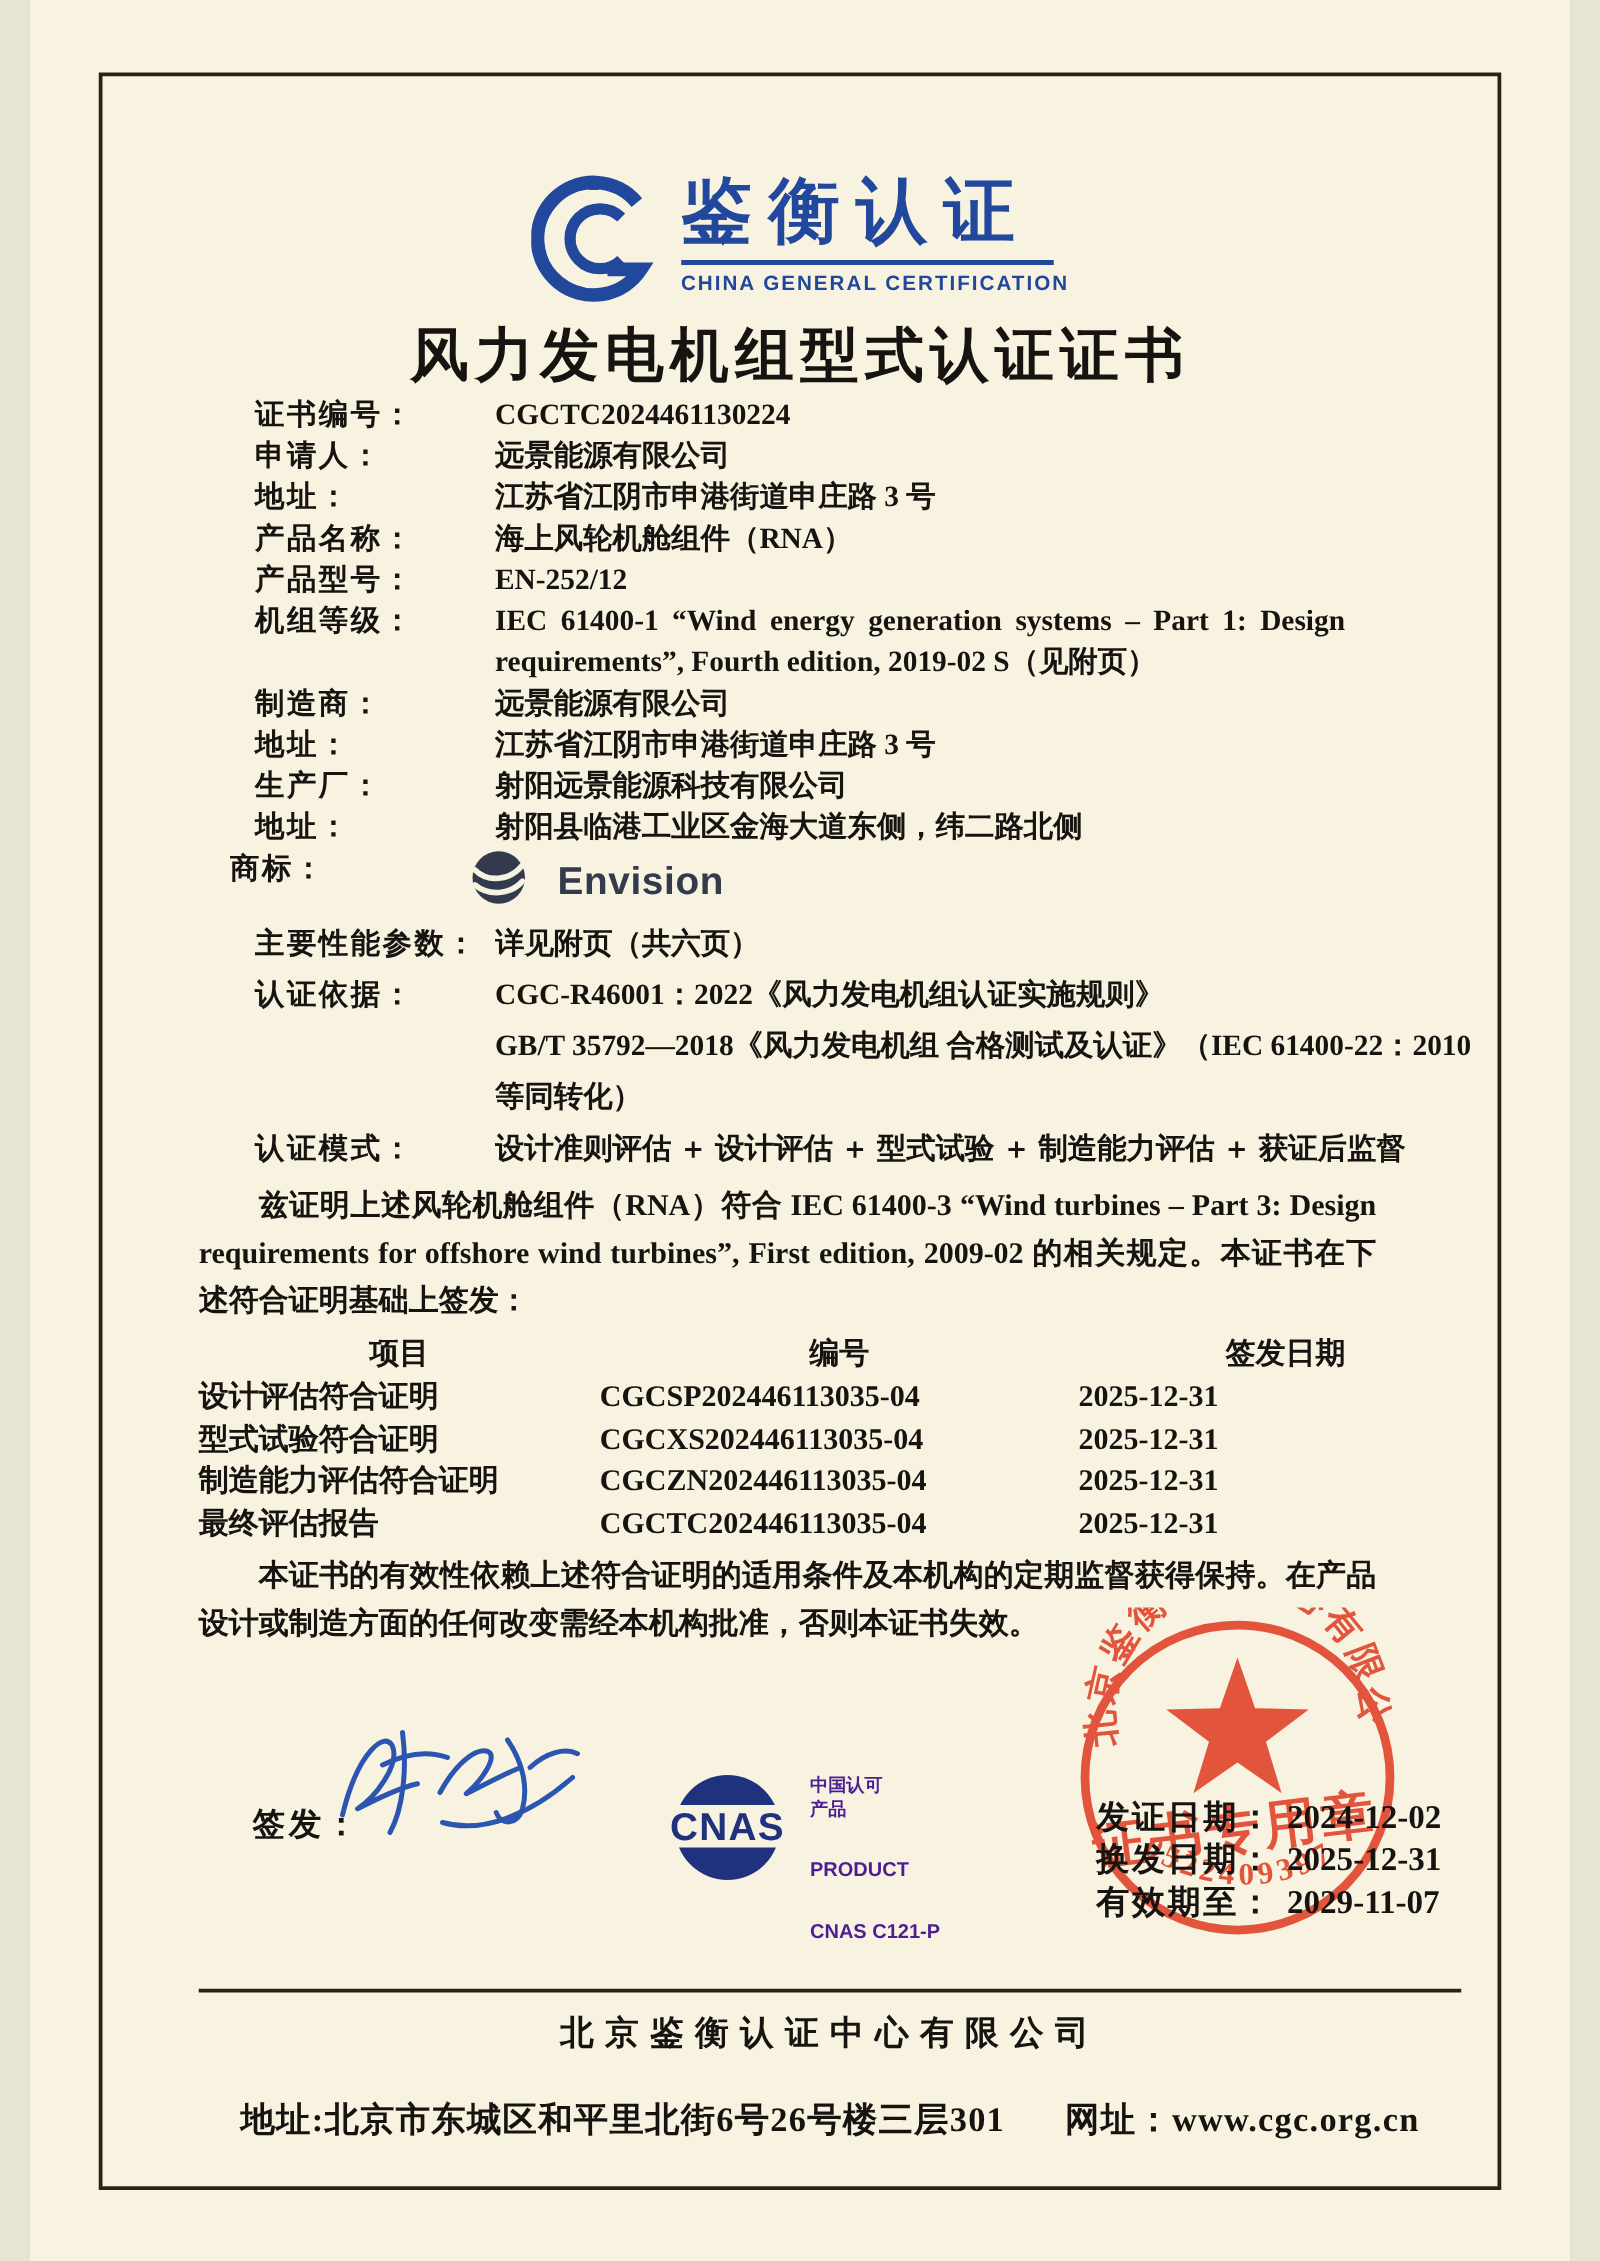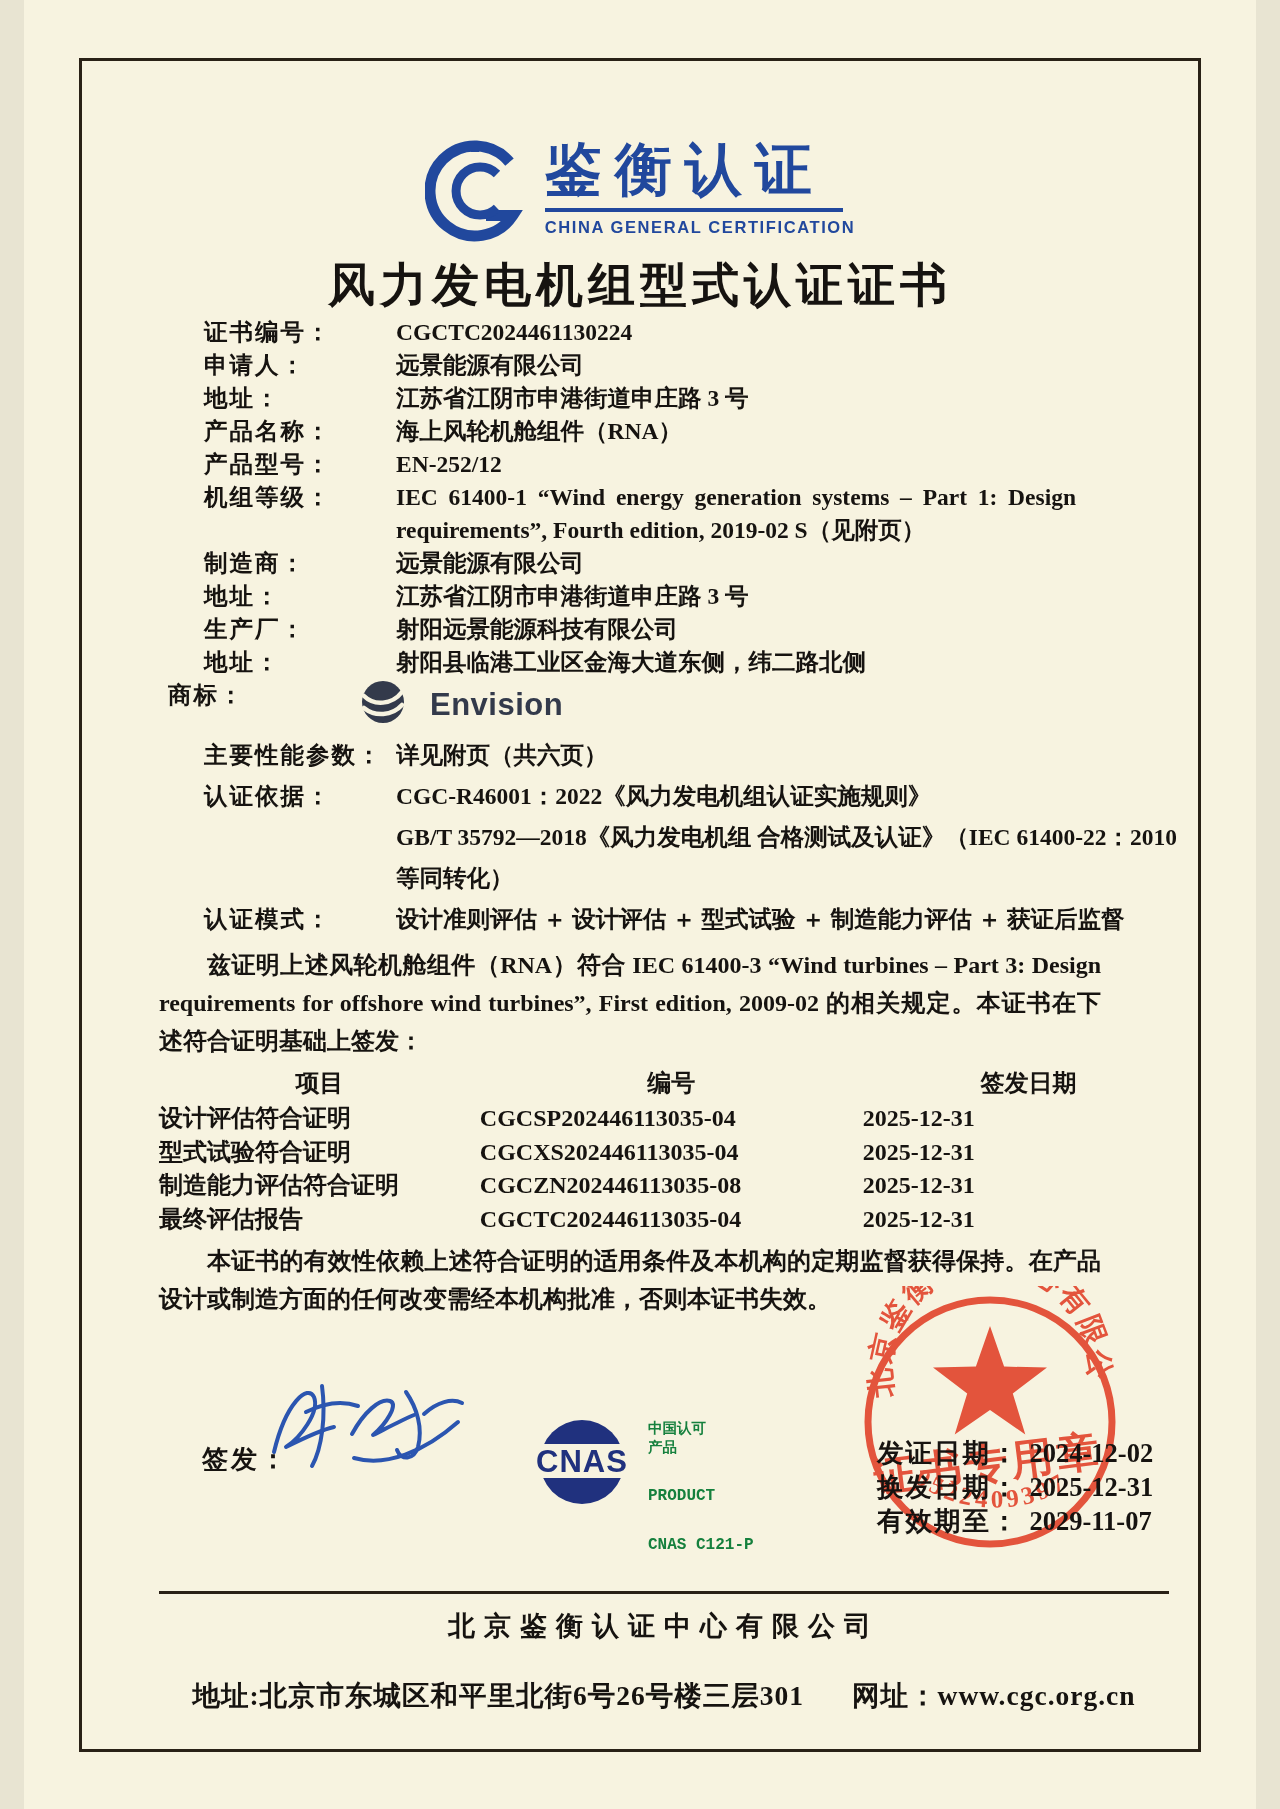--- a/index.html
+++ b/index.html
@@ -25,42 +25,42 @@
   .content{padding:0 80px;}
 
   .fields{margin-top:4px;}
   .frow{display:flex;margin-left:100px;font-size:23.5px;line-height:33px;}
   .flabel{flex:0 0 192px;letter-spacing:2px;}
   .fvals{flex:1;min-width:0;}
   .fvals div{white-space:nowrap;overflow:hidden;}
   .fvals .jline{white-space:normal;text-align:justify;text-align-last:justify;margin-right:100px;overflow:visible;}
   .fields-bottom .frow{line-height:41px;}
 
-  .trademark-row{display:flex;margin-left:64px;font-size:23.5px;align-items:center;height:52px;}
+  .trademark-row{display:flex;margin-left:80px;font-size:23.5px;align-items:center;height:52px;}
   .trademark-row .flabel{align-self:flex-start;line-height:33px;}
   .env-logo{display:flex;align-items:center;gap:24px;}
   .env-text{font-family:"Liberation Sans","DejaVu Sans",sans-serif;font-weight:bold;font-size:31px;color:#333a4b;letter-spacing:.5px;}
 
   .para{font-size:24px;line-height:38px;text-align:justify;margin:6px 75px 0 55px;text-indent:2em;}
 
   .cert-table{margin:4px 30px 0 55px;width:1035px;border-collapse:collapse;font-size:24px;}
   .cert-table th{font-weight:bold;line-height:38px;padding:0;text-align:center;}
   .cert-table td{line-height:33.5px;padding:0;text-align:left;white-space:nowrap;}
   .cert-table .c1{width:31%;}
   .cert-table .c2{width:37%;}
   .cert-table .c3{width:32%;}
 
   .validity{margin-top:6px;}
 
   
   .bottom-zone{position:absolute;left:0;top:1250px;width:1280px;height:559px;}
   .issue-label{position:absolute;left:178px;top:192px;font-size:26px;letter-spacing:3px;}
   .signature{position:absolute;left:232px;top:122px;}
   .cnas-block{position:absolute;left:512px;top:166px;display:flex;gap:14px;}
-  .cnas-text{padding-top:4px;font-family:Liberation Mono, monospace;color:#15803d;}
+  .cnas-text{padding-top:4px;font-family:Liberation Sans, sans-serif;color:#4c1d95;}
   .cnas-text .s{font-size:14.5px;font-weight:bold;line-height:19px;}
   .cnas-text .b{font-size:16px;font-weight:bold;line-height:21px;margin-top:28px;}
   .stamp{position:absolute;left:830px;top:36px;opacity:.92;z-index:1;}
   .dates{position:absolute;left:853px;top:186px;z-index:2;font-size:26.5px;line-height:34px;white-space:nowrap;}
   .dates .dl{letter-spacing:2px;margin-right:10px;}
   .separator{position:absolute;left:135px;right:135px;top:341px;height:3px;background:#292116;}
   .footer-company{position:absolute;left:0;width:100%;top:358px;text-align:center;font-size:27px;letter-spacing:9px;}
   .footer-line{position:absolute;left:0;width:100%;top:428px;text-align:center;font-size:27.5px;letter-spacing:1px;}
   .footer-line .gap{display:inline-block;width:48px;}
 </style>
@@ -209,21 +209,21 @@
             <td class="c2">CGCSP202446113035-04</td>
             <td class="c3">2025-12-31</td>
           </tr>
           <tr>
             <td class="c1">型式试验符合证明</td>
             <td class="c2">CGCXS202446113035-04</td>
             <td class="c3">2025-12-31</td>
           </tr>
           <tr>
             <td class="c1">制造能力评估符合证明</td>
-            <td class="c2">CGCZN202446113035-08</td>
+            <td class="c2">CGCZN202446113035-04</td>
             <td class="c3">2025-12-31</td>
           </tr>
           <tr>
             <td class="c1">最终评估报告</td>
             <td class="c2">CGCTC202446113035-04</td>
             <td class="c3">2025-12-31</td>
           </tr>
         </tbody>
     </table>
 

